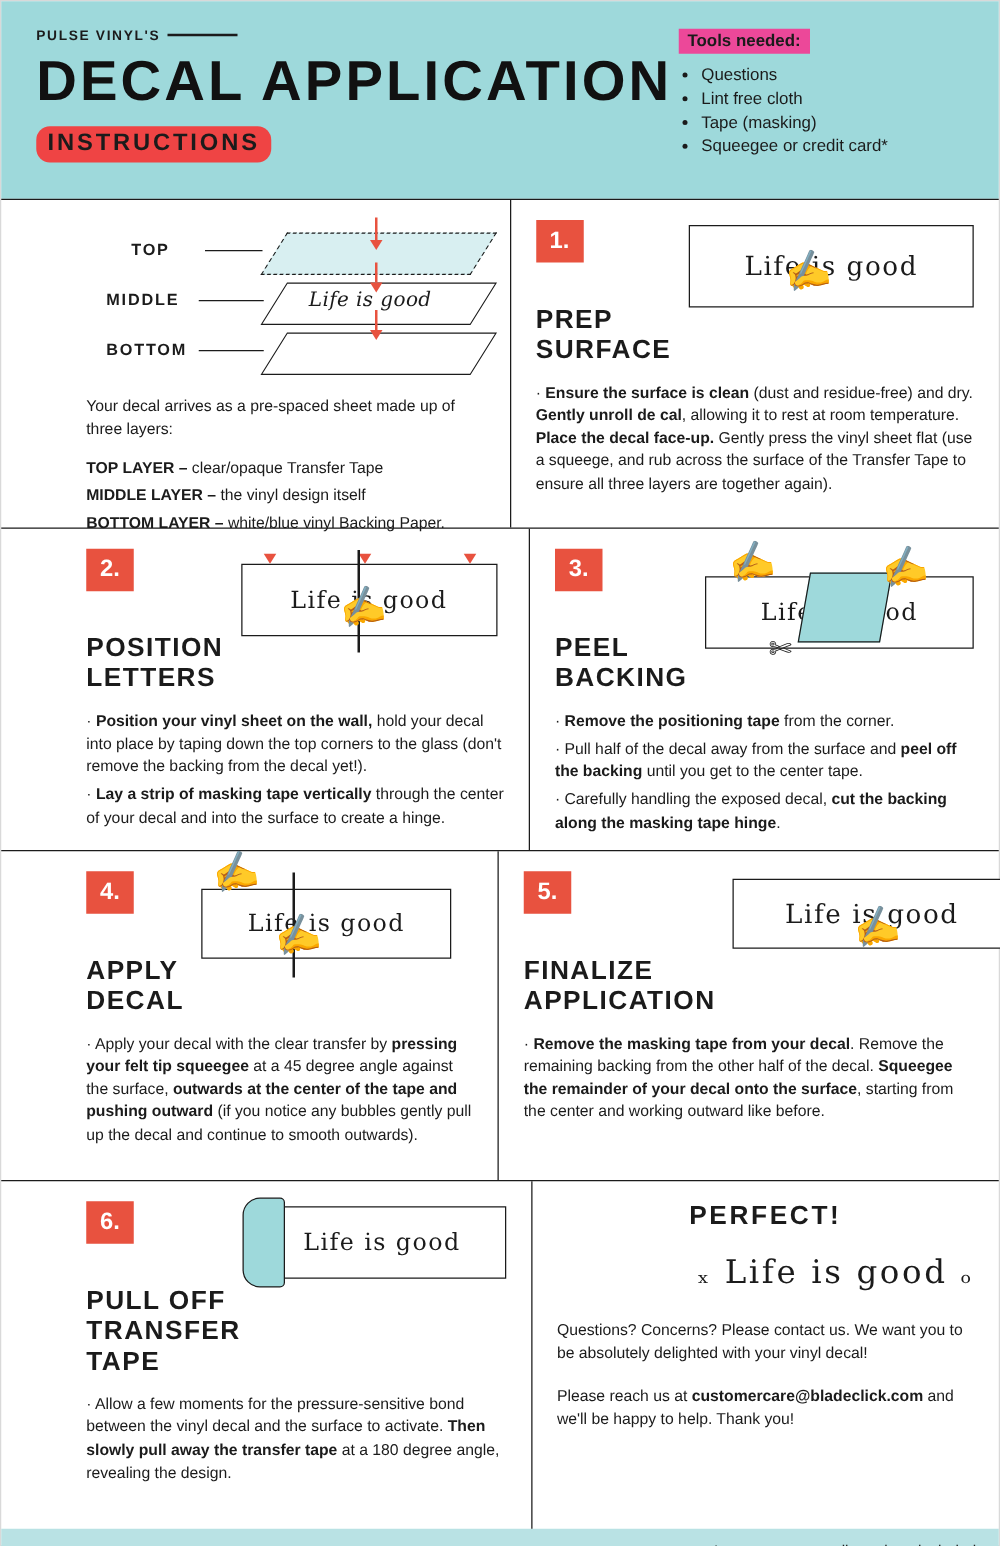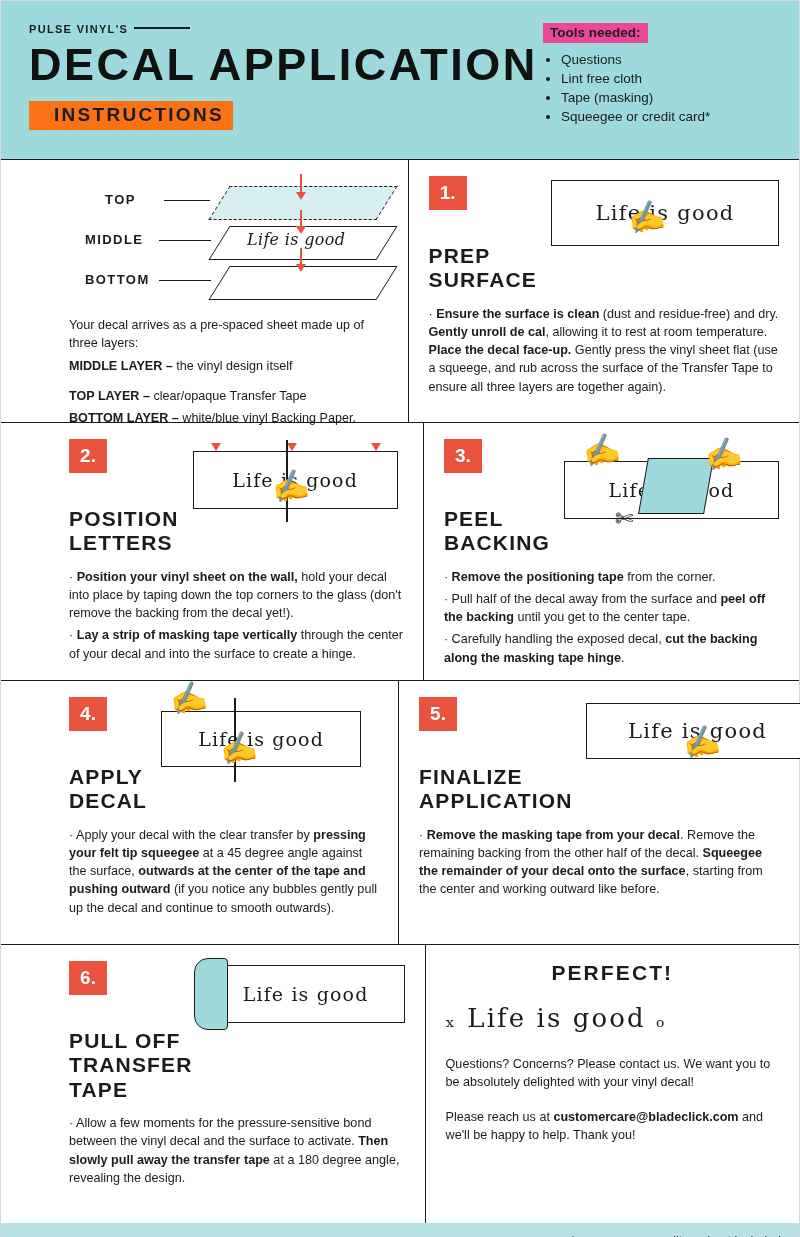--- a/index.html
+++ b/index.html
@@ -38,24 +38,25 @@
     width: 56px; height: 2px; background: #1b1b1b; display: inline-block;
     margin-bottom: 2px;
   }
   .main-title {
     font-size: 45px; font-weight: 700; letter-spacing: 0.055em;
     margin: 7px 0 0 0; line-height: 1; color: #111;
   }
   .sub-title-wrap { margin-top: 14px; }
   .sub-title {
     display: inline-block;
-    background: #f97316;
+    background: #ef4444;
     font-size: 19px; font-weight: 700; letter-spacing: 0.12em;
-    padding: 3px 9px 4px 25px;
+    padding: 3px 9px 4px 9px;
     color: #1b1b1b;
+    border-radius: 11px;
   }
   .tools {
     position: absolute; right: 26px; top: 22px; width: 230px;
   }
   .tools-title {
     display: inline-block;
     background: #ec4899;
     font-size: 13.5px; font-weight: 700;
     padding: 2px 7px 3px 7px;
     color: #1b1b1b;
@@ -160,21 +161,21 @@
     display: flex; align-items: center; justify-content: flex-end;
     padding-right: 18px;
     font-size: 12.5px;
   }
   .perfect-title {
     font-size: 21px; font-weight: 700; letter-spacing: 0.1em; text-align: center;
   }
   .perfect-decal {
     font-family: "DejaVu Serif", serif;
     font-size: 26px; letter-spacing: 0.08em;
-    text-align: left; margin: 18px 0 6px 0;
+    text-align: right; margin: 18px 0 6px 0;
   }
   .spark { font-size: 22px; }
   .scissors { font-size: 22px; }
 </style>
 </head>
 <body>
 
 <div class="page">
 
   <div class="header">
@@ -221,25 +222,25 @@
           <span class="arrow-stem" style="left:231px; top:-6px; height:18px;"></span>
           <span class="arrow-down" style="left:227px; top:12px;"></span>
           <span class="arrow-stem" style="left:231px; top:30px; height:16px;"></span>
           <span class="arrow-down" style="left:227px; top:46px;"></span>
           <span class="arrow-stem" style="left:231px; top:68px; height:16px;"></span>
           <span class="arrow-down" style="left:227px; top:84px;"></span>
         </div>
 
         <div class="body-text" style="margin-top:18px">
           <p>Your decal arrives as a pre-spaced sheet made up of three layers:</p>
+          <p style="margin-top:12px">
+            <b>TOP LAYER –</b><span> clear/opaque Transfer Tape</span>
+          </p>
           <p>
             <b>MIDDLE LAYER –</b><span> the vinyl design itself</span>
-          </p>
-          <p style="margin-top:12px">
-            <b>TOP LAYER –</b><span> clear/opaque Transfer Tape</span>
           </p>
           <p>
             <b>BOTTOM LAYER –</b><span> white/blue vinyl Backing Paper.</span>
           </p>
         </div>
       </div>
 
       <div class="cell right" style="height:262px">
         <div class="step-head">
           <div class="head-col">

